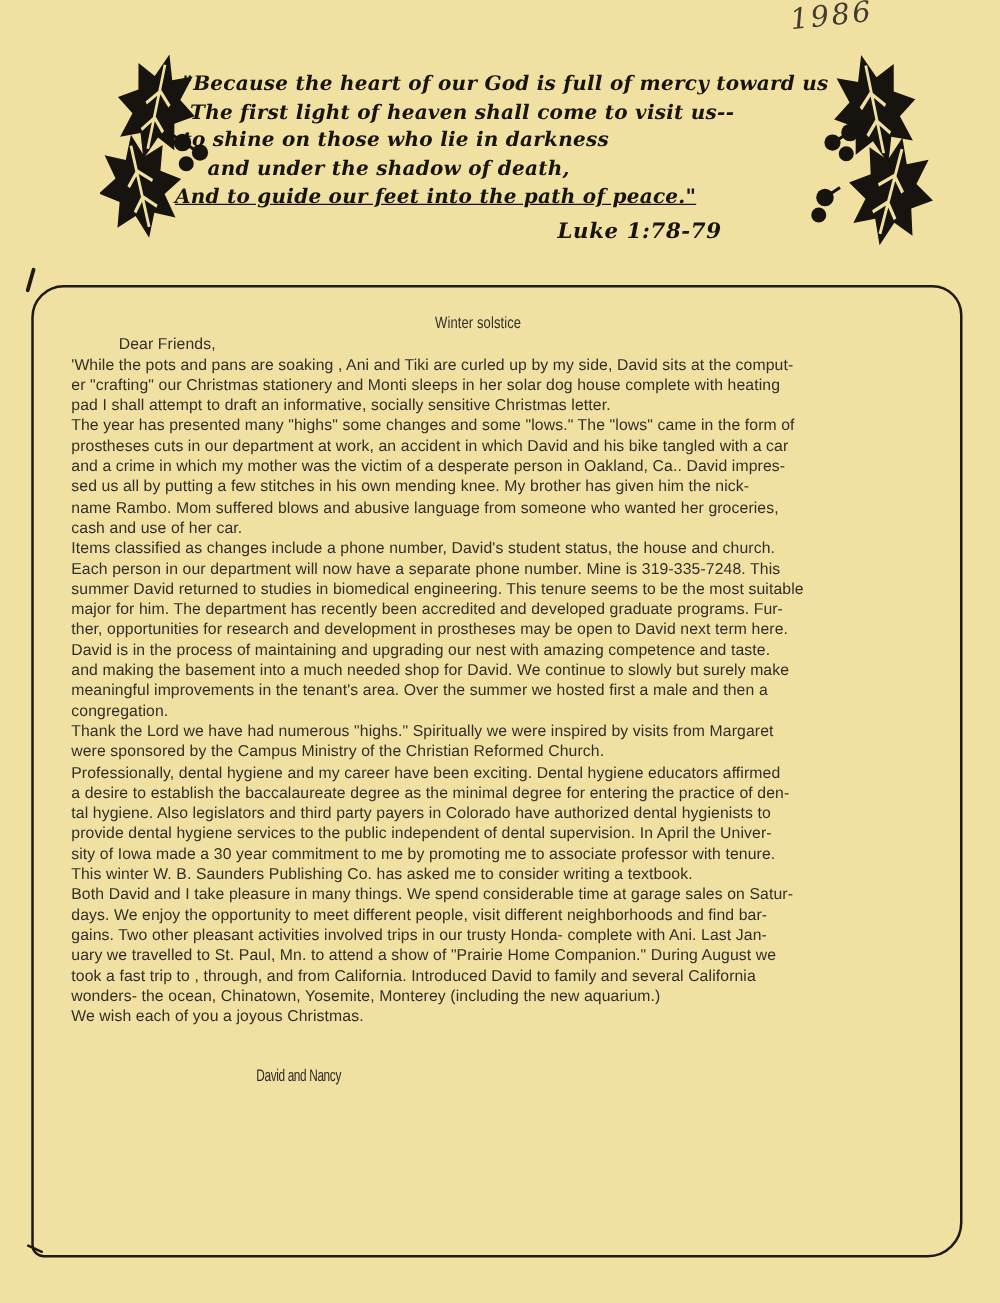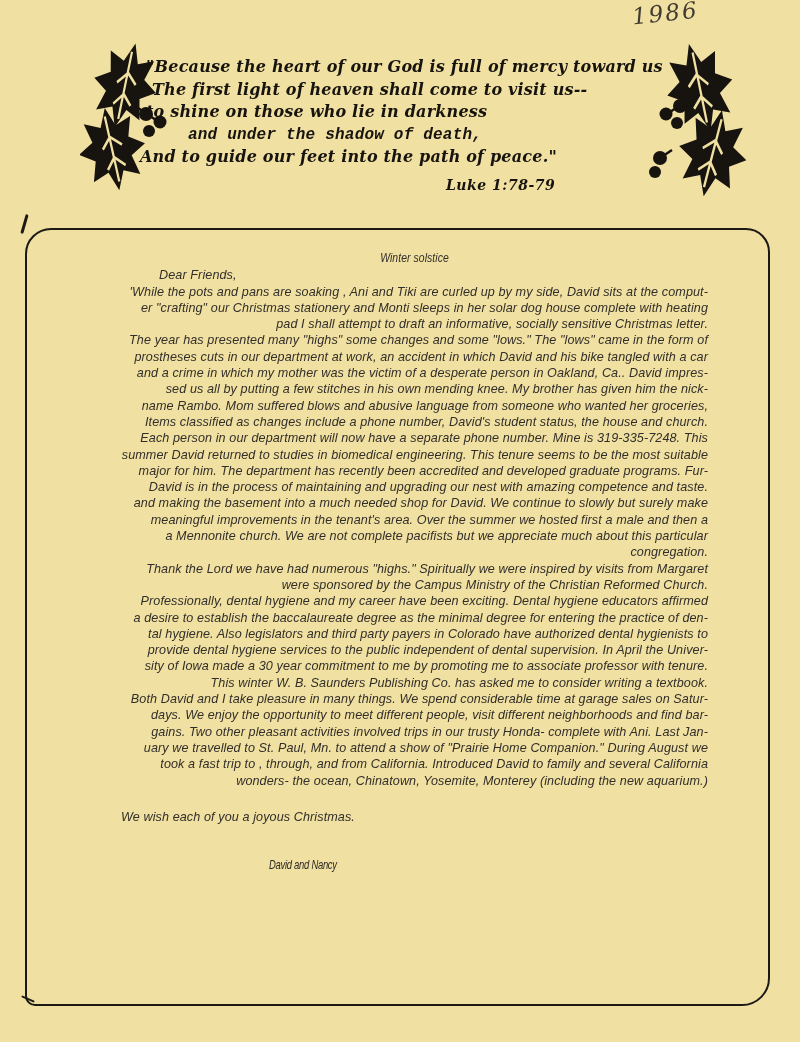--- a/index.html
+++ b/index.html
@@ -21,49 +21,49 @@
   .holly-right { left:648px; top:42px; }
   
   .quote-block {
     position:absolute; left:146px; top:56px; width:505px;
     font-family:"DejaVu Serif", serif; font-weight:bold; font-style:italic;
     font-size:16px; line-height:22.5px; color:#17130e;
     letter-spacing:0.2px;
   }
   .quote-line { white-space:nowrap; }
   .quote-attr {
-    margin-top:5px; margin-left:300px; font-size:14px; letter-spacing:0.5px;
+    margin-top:5px; margin-left:300px; font-size:17px; letter-spacing:0.5px;
   }
   
   .letter-frame {
     position:absolute; left:25px; top:228px; width:745px; height:778px;
     border:2.5px solid #1d1a15;
     border-radius:26px 24px 28px 10px;
     box-sizing:border-box;
   }
   .letter-frame::before {
     content:""; position:absolute; left:-4px; top:-16px; width:3px; height:20px;
     background:#1d1a15; transform:rotate(16deg); border-radius:2px;
   }
   .letter-frame::after {
     content:""; position:absolute; left:-6px; bottom:4px; width:14px; height:2px;
     background:#1d1a15; transform:rotate(24deg); border-radius:2px;
   }
   .letter-content {
-    padding:20px 60px 0 94px;
-    font-style:italic; font-size:12.6px; line-height:16.3px;
+    padding:20px 60px 0 30px;
+    font-size:12.6px; line-height:16.3px;
     color:#322e29; letter-spacing:0.1px;
   }
   .letter-heading {
     text-align:center; transform:scaleX(0.8);
     font-size:13px; margin-bottom:1px;
   }
   .salutation { margin-bottom:0px;margin-left:38px; }
-  .body-line { white-space:nowrap;text-align:right; }
-  .closing { margin-top:20px; }
+  .body-line { white-space:nowrap; }
+  .closing { }
   .signature {
     margin-top:32px; margin-left:148px;
     transform:scaleX(0.7); transform-origin:left center;
     font-size:13.5px; letter-spacing:-0.4px; color:#2c2824;
   }
 </style>
 </head>
 <body>
 
 <div class="year-note">1986</div>
@@ -102,47 +102,48 @@
     <circle cx="93" cy="130" r="6"></circle>
     <path d="M60,58 L72,66 M72,66 L81,72 M76,108 L88,116" stroke="#17130e" stroke-width="2.5" fill="none"></path>
   </g>
 </svg>
 
 <div class="quote-block">
   <div>
       <div class="quote-line">"Because the heart of our God is full of mercy toward us</div>
       <div class="quote-line" style="margin-left: 6px;">The first light of heaven shall come to visit us--</div>
       <div class="quote-line" style="">to shine on those who lie in darkness</div>
-      <div class="quote-line" style="margin-left: 42px; font-family: Liberation Mono, monospace;">and under the shadow of death,</div>
-      <div class="quote-line" style="margin-left: -6px;">And to guide our feet into the path of peace."</div>
+      <div class="quote-line" style="margin-left: 20px;">and under the shadow of death,</div>
+      <div class="quote-line" style="margin-left: -6px; text-decoration: underline;">And to guide our feet into the path of peace."</div>
     </div>
   <div class="quote-attr">Luke 1:78-79</div>
 </div>
 
 <div class="letter-frame">
   <div class="letter-content">
     <div class="letter-heading">Winter solstice</div>
     <div class="salutation">Dear Friends,</div>
     <div>
         <div class="body-line">'While the pots and pans are soaking , Ani and Tiki are curled up by my side, David sits at the comput-</div>
         <div class="body-line">er "crafting" our Christmas stationery and Monti sleeps in her solar dog house complete with heating</div>
         <div class="body-line">pad I shall attempt to draft an informative, socially sensitive Christmas letter.</div>
         <div class="body-line">The year has presented many "highs" some changes and some "lows."  The "lows" came in the form of</div>
         <div class="body-line">prostheses cuts in our department at work, an accident in which David and his bike tangled with a car</div>
         <div class="body-line">and a crime in which my mother was the victim of a desperate person in Oakland, Ca..   David impres-</div>
         <div class="body-line">sed us all by putting  a few stitches in his own mending knee.  My brother has given him the nick-</div>
         <div class="body-line">name Rambo.  Mom suffered blows and abusive language from someone who wanted her groceries,</div>
+        <div class="body-line">cash and use of her car.</div>
         <div class="body-line">Items classified as changes include a phone number, David's student status, the house and church.</div>
         <div class="body-line">Each person in our department will now have a separate phone number.   Mine is 319-335-7248.  This</div>
         <div class="body-line">summer David returned to studies in biomedical engineering.  This tenure seems to be the most suitable</div>
         <div class="body-line">major for him.  The department has recently been accredited and developed graduate  programs.  Fur-</div>
+        <div class="body-line">ther, opportunities for research and development in prostheses may be open to David next term here.</div>
         <div class="body-line">David is in the process of maintaining and upgrading our nest with amazing competence and  taste.</div>
         <div class="body-line">and making the basement into a much needed shop for David.  We continue to slowly but surely make</div>
         <div class="body-line">meaningful improvements in the tenant's area.  Over the summer we hosted first a male and then a</div>
-        <div class="body-line">a Mennonite church.  We are not complete pacifists but we appreciate much about this particular</div>
         <div class="body-line">congregation.</div>
         <div class="body-line">Thank the Lord we have had numerous "highs."  Spiritually we were inspired by visits from Margaret</div>
         <div class="body-line">were sponsored by the Campus Ministry of the Christian Reformed Church.</div>
         <div class="body-line">Professionally, dental hygiene and my career have been exciting.  Dental hygiene educators affirmed</div>
         <div class="body-line">a desire to establish the baccalaureate degree as the minimal degree for entering the practice of den-</div>
         <div class="body-line">tal hygiene.  Also legislators and third party payers in Colorado have authorized dental hygienists to</div>
         <div class="body-line">provide dental hygiene services to the public independent of dental supervision.  In April the Univer-</div>
         <div class="body-line">sity of Iowa made a 30 year commitment to me by promoting me to associate professor with tenure.</div>
         <div class="body-line">This winter W. B. Saunders Publishing Co. has asked me to consider writing a textbook.</div>
         <div class="body-line">Both David and I  take pleasure in many things.  We spend considerable time at garage sales on Satur-</div>

